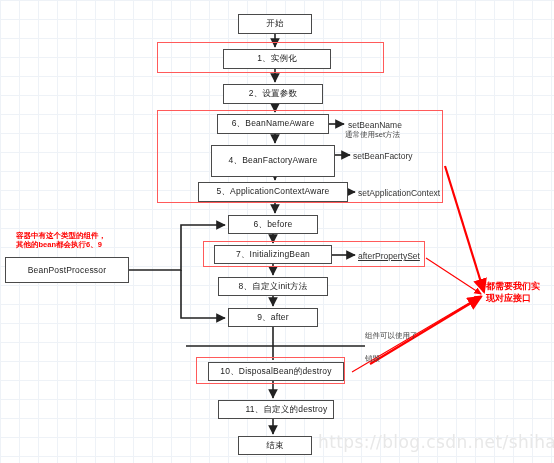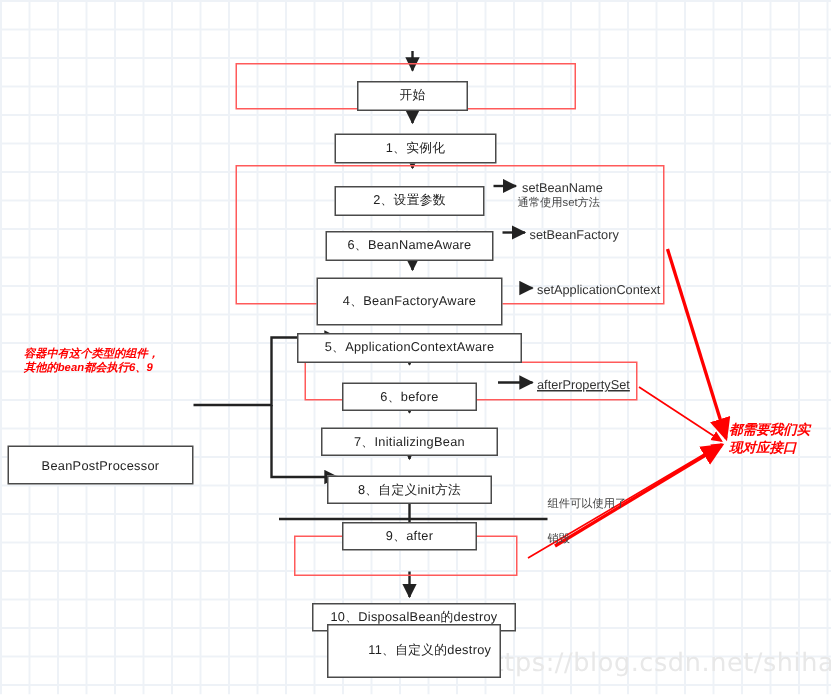--- a/index.html
+++ b/index.html
@@ -19,21 +19,20 @@
     box-sizing:border-box;
     border:1.5px solid #4a4a4a;
     background:#ffffff;
     color:#222;
     font-size:8.5px;
     display:flex;align-items:center;justify-content:center;
     text-align:left;
     letter-spacing:.2px;
     white-space:nowrap;
     z-index:5;
-    margin-top:40px;
   }
   .label{
     position:absolute;
     font-size:8.5px;
     color:#333;
     white-space:nowrap;
     z-index:5;
   }
   .label-cn{ font-size:7.5px; color:#444; }
   .redbox{
@@ -44,21 +43,20 @@
     z-index:3;
   }
   .redtext{
     position:absolute;
     color:#ff0000;
     font-size:7.5px;
     font-weight:bold;
     line-height:1.25;
     white-space:pre-line;
     z-index:6;
-    font-style:italic;
   }
   .redtext.big{ font-size:9px; line-height:1.3; }
   svg.wires{position:absolute;left:0;top:0;width:554px;height:463px;z-index:2;}
   svg.redwires{position:absolute;left:0;top:0;width:554px;height:463px;z-index:4;}
   .watermark{
     position:absolute;
     font-size:17px;
     color:#e8e8e8;
     letter-spacing:.4px;
     white-space:nowrap;
@@ -127,21 +125,21 @@
   <div class="node" style="left:223px;top:49px;width:108px;height:20px;">1、实例化</div>
   <div class="node" style="left:223px;top:84px;width:100px;height:20px;">2、设置参数</div>
   <div class="node" style="left:217px;top:114px;width:112px;height:20px;">6、BeanNameAware</div>
   <div class="node" style="left:211px;top:145px;width:124px;height:32px;">4、BeanFactoryAware</div>
   <div class="node" style="left:198px;top:182px;width:150px;height:20px;">5、ApplicationContextAware</div>
   <div class="node" style="left:228px;top:215px;width:90px;height:19px;">6、before</div>
   <div class="node" style="left:214px;top:245px;width:118px;height:19px;">7、InitializingBean</div>
   <div class="node" style="left:218px;top:277px;width:110px;height:19px;">8、自定义init方法</div>
   <div class="node" style="left:228px;top:308px;width:90px;height:19px;">9、after</div>
   <div class="node" style="left:208px;top:362px;width:136px;height:19px;">10、DisposalBean的destroy</div>
-  <div class="node" style="left:218px;top:376px;width:116px;height:36px;padding-left:21px;">11、自定义的destroy</div>
+  <div class="node" style="left:218px;top:400px;width:116px;height:19px;padding-left:21px;">11、自定义的destroy</div>
   <div class="node" style="left:238px;top:436px;width:74px;height:19px;">结束</div>
   <div class="node" style="left:5px;top:257px;width:124px;height:26px;">BeanPostProcessor</div>
 
   <div class="label label-cn" style="left:345px;top:90px;margin-top:40px;">通常使用set方法</div>
   <div class="label" style="left:348px;top:120px;">setBeanName</div>
   <div class="label" style="left:353px;top:151px;">setBeanFactory</div>
   <div class="label" style="left:358px;top:188px;">setApplicationContext</div>
   <div class="label" style="left:358px;top:251px;text-decoration:underline;">afterPropertySet</div>
   <div class="label label-cn" style="left:365px;top:331px;">组件可以使用了</div>
   <div class="label label-cn" style="left:365px;top:354px;">销毁</div>

